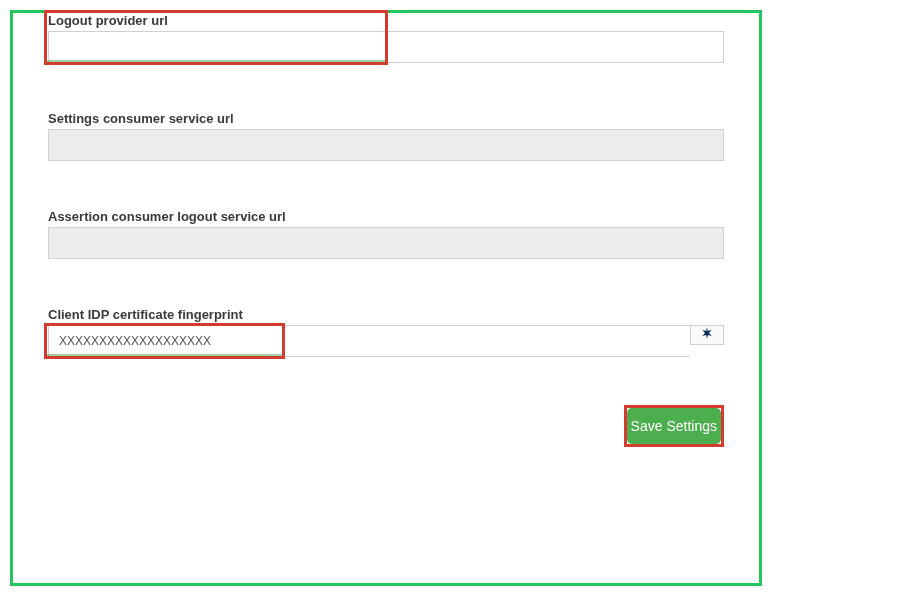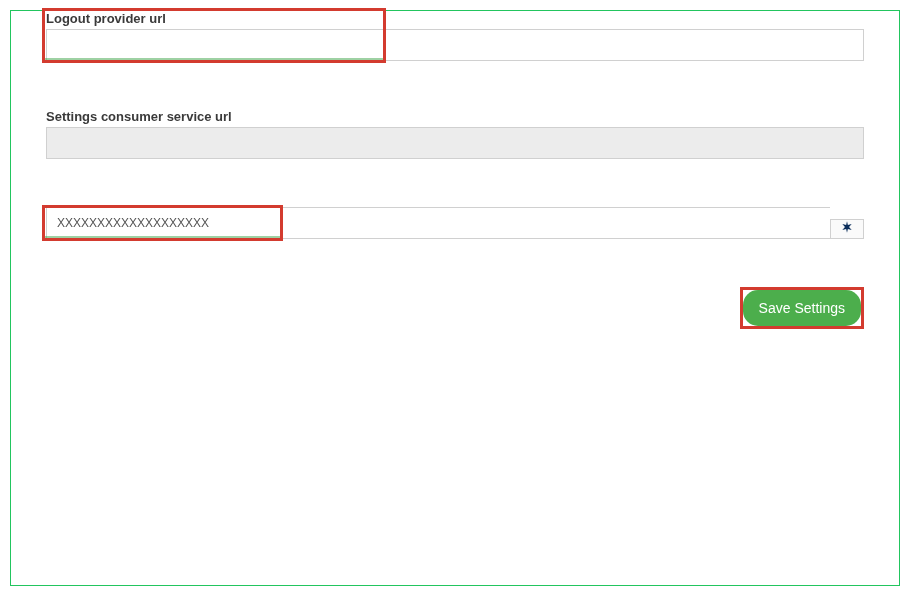--- a/index.html
+++ b/index.html
@@ -6,23 +6,23 @@
       box-sizing: border-box;
       margin: 0;
       padding: 0;
     }
     body {
       font-family: -apple-system, BlinkMacSystemFont, "Segoe UI", Arial, sans-serif;
       background: #ffffff;
       padding: 10px;
     }
     .container {
-      border: 1px solid #22c55e;
+      border: 3px solid #22c55e;
       padding: 0 35px 15px 35px;
-      width: 890px;
+      width: 752px;
       min-height: 576px;
       position: relative;
     }
     .form-group {
       margin-bottom: 48px;
     }
     .form-group:last-of-type {
       margin-bottom: 20px;
     }
     .form-label {
@@ -44,21 +44,21 @@
       color: #555;
       background: #ffffff;
       outline: none;
     }
     .input-field.readonly {
       background: #ececec;
       color: #888;
     }
     .input-with-icon {
       display: flex;
-      align-items: flex-end;
+      align-items: flex-start;
     }
     .input-with-icon .input-field {
       flex: 1;
       border-right: 0;
     }
     .icon-btn {
       width: 34px;
       border: 1px solid #d0d0d0;
       background: #fafafa;
       display: flex;
@@ -83,23 +83,23 @@
     }
     .save-wrap {
       display: inline-block;
       position: relative;
       padding: 3px;
     }
     .save-btn {
       background: #4cae4c;
       color: #ffffff;
       border: none;
-      padding: 10px 16px;
+      padding: 10px 4px;
       font-size: 14px;
-      border-radius: 15px;
+      border-radius: 5px;
       cursor: pointer;
       text-align: right;
     }
     .save-highlight {
       position: absolute;
       top: 0;
       left: 0;
       right: 0;
       bottom: 0;
       border: 3px solid #d33b2f;
@@ -119,23 +119,30 @@
     </div>
   </div>
 
   <div class="form-group">
     <label class="form-label">Settings consumer service url</label>
     <div class="input-wrap">
       <input type="text" class="input-field readonly" readonly="" value="" style="">
     </div>
   </div>
 
+  <div class="form-group">
+    <label class="form-label">Assertion consumer logout service url</label>
+    <div class="input-wrap">
+      <input type="text" class="input-field readonly" readonly="" value="" style="">
+    </div>
+  </div>
 
 
   <div class="form-group">
+    <label class="form-label">Client IDP certificate fingerprint</label>
     <div class="input-wrap input-with-icon">
       <input type="text" class="input-field" value="XXXXXXXXXXXXXXXXXXX" style="">
       <div class="icon-btn">
         <span>
           <svg viewBox="0 0 24 24" fill="#0b2e5b">
             <path d="M12 2l1.5 6.5L20 7l-4.5 5L20 17l-6.5-1.5L12 22l-1.5-6.5L4 17l4.5-5L4 7l6.5 1.5z"></path>
           </svg>
         </span>
       </div>
       <div class="highlight" style="left:-4px; top:-2px; width:241px; height:36px;"></div>

